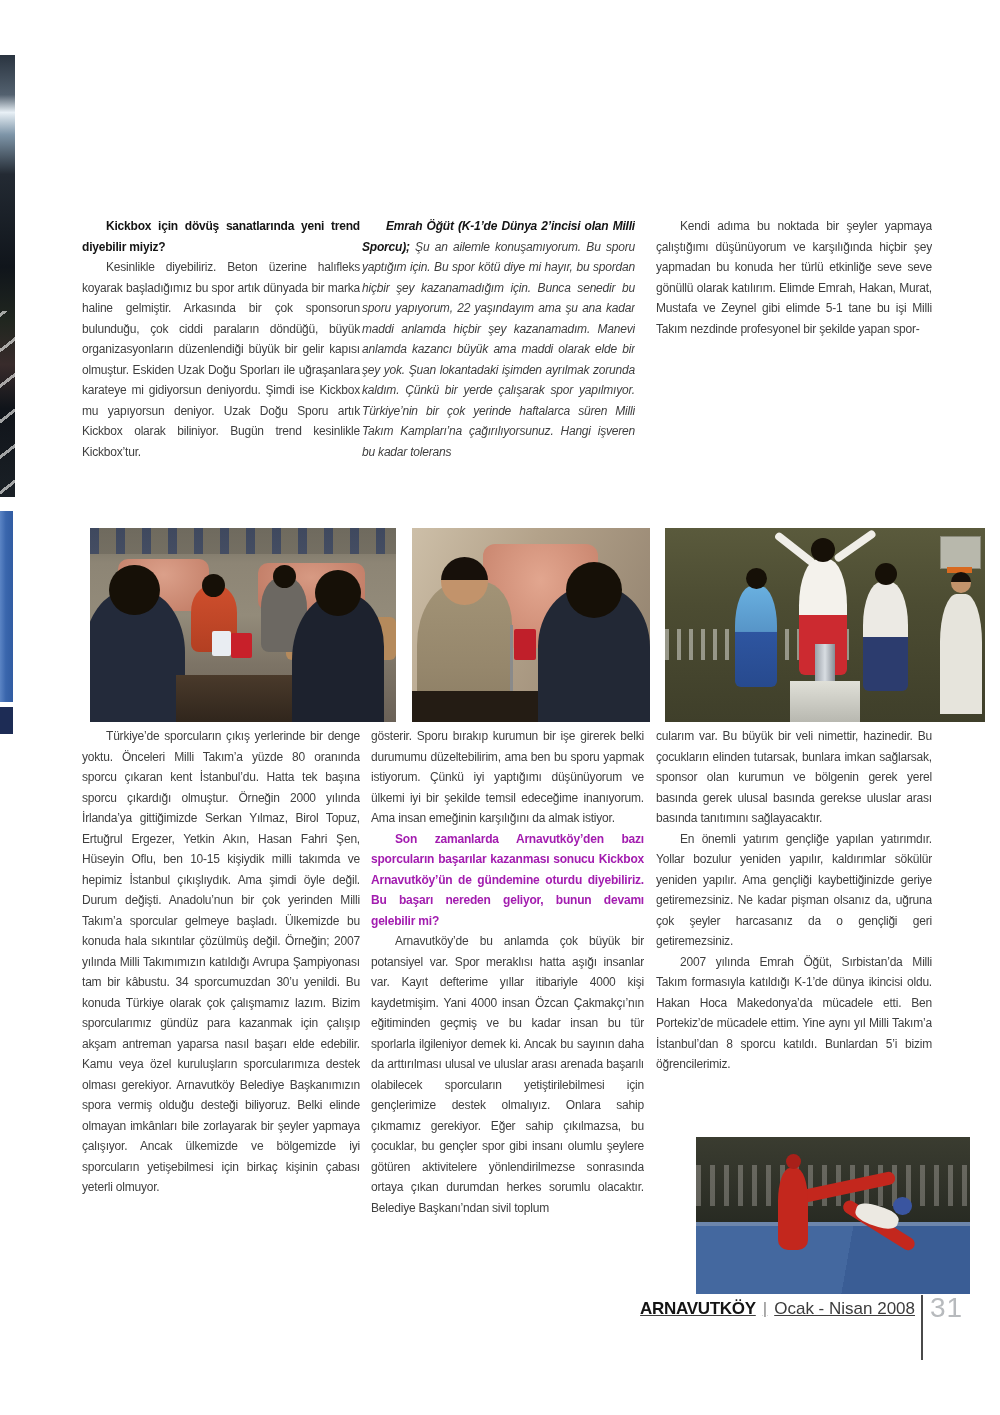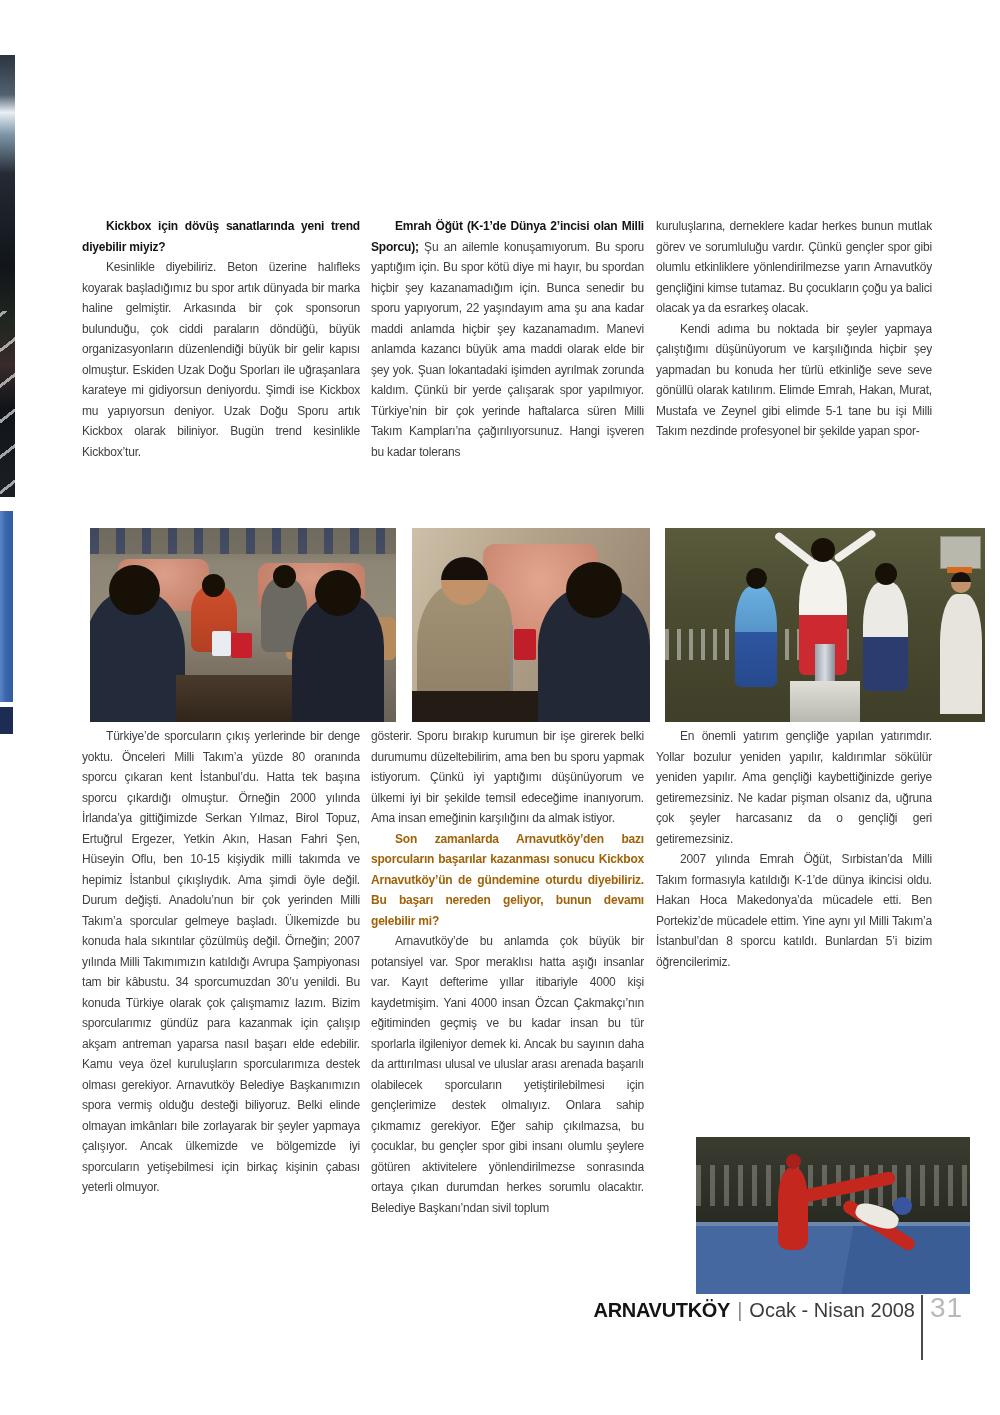--- a/index.html
+++ b/index.html
@@ -17,24 +17,24 @@
   .strip-blue{left:0;top:511px;width:13px;height:191px;
     background:linear-gradient(90deg,#5b84c4,#3a66ad 45%,#315ca2);}
   .strip-navy{left:0;top:707px;width:13px;height:27px;background:#1d2c55;}
 
   
   .col{position:absolute;text-align:justify;color:#3f3f3f;font-size:12px;line-height:20.5px;
        letter-spacing:-0.2px;overflow:hidden;}
   .col p{margin:0;}
   .indent{text-indent:24px;}
   .h{font-weight:bold;color:#141414;letter-spacing:-0.2px;}
-  .qbold{font-weight:bold;color:#a16207;}
+  .qbold{font-weight:bold;color:#a21caf;}
   .leadbold{color:#141414;}
   .c1t{left:82px;top:216px;width:278px;height:294px;}
-  .c2t{left:371px;top:216px;width:273px;height:294px;}
+  .c2t{left:362px;top:216px;width:273px;height:294px;font-style:italic;}
   .c3t{left:656px;top:216px;width:276px;height:294px;}
   .c1b{left:82px;top:726px;width:278px;height:566px;}
   .c2b{left:371px;top:726px;width:273px;height:566px;}
   .c3b{left:656px;top:726px;width:276px;height:388px;}
 
   
   .photo{position:absolute;overflow:hidden;}
   .photo div{position:absolute;}
   .head::before{content:"";position:absolute;left:25%;top:-18%;width:50%;height:0;
     padding-bottom:50%;background:#161007;border-radius:50%;}
@@ -97,21 +97,21 @@
   .ph4-mat{left:0;top:57%;width:100%;height:43%;
     background:linear-gradient(100deg,#44689f 0 55%,#3a5d95 55% 100%);}
   .ph4-kicker{left:30%;top:20%;width:11%;height:52%;background:#c3271d;border-radius:40% 40% 10px 10px;}
   .ph4-kicker::before{background:#a82019;}
   .ph4-leg{left:36%;top:28%;width:37%;height:8%;background:#c3271d;border-radius:8px;transform:rotate(-12deg);}
   .ph4-opp-torso{left:58%;top:44%;width:16%;height:13%;background:#ece9e2;border-radius:40%;transform:rotate(18deg);}
   .ph4-opp-legs{left:52%;top:52%;width:30%;height:8%;background:#c3271d;border-radius:8px;transform:rotate(32deg);}
   .ph4-opp-head{left:72%;top:38%;width:7%;height:12%;background:#3a55a0;border-radius:50%;}
 
   
-  .footer{position:absolute;right:85px;top:1299px;font-size:20px;color:#3c3c3c;white-space:nowrap;}
+  .footer{position:absolute;right:85px;top:1299px;font-size:17px;color:#3c3c3c;white-space:nowrap;text-decoration:underline;}
   .footer .mag{font-weight:bold;color:#141414;letter-spacing:-0.3px;}
   .footer .sep{color:#8a8a8a;font-weight:400;margin:0 7px;}
   .pagenum-rule{position:absolute;left:921px;top:1295px;width:2px;height:65px;background:#4a4a4a;}
   .pagenum{position:absolute;left:930px;top:1292px;font-size:28px;color:#b7babd;letter-spacing:1px;}
 </style>
 </head>
 <body>
 
 <div class="page">
 
@@ -122,21 +122,20 @@
   <section class="col c1t">
     <p class="h indent">Kickbox için dövüş sanatlarında yeni trend diyebilir miyiz?</p>
     <p class="indent">Kesinlikle diyebiliriz. Beton üzerine halıfleks koyarak başladığımız bu spor artık dünyada bir marka haline gelmiştir. Arkasında bir çok sponsorun bulunduğu, çok ciddi paraların döndüğü, büyük organizasyonların düzenlendiği büyük bir gelir kapısı olmuştur. Eskiden Uzak Doğu Sporları ile uğraşanlara karateye mi gidiyorsun deniyordu. Şimdi ise Kickbox mu yapıyorsun deniyor. Uzak Doğu Sporu artık Kickbox olarak biliniyor. Bugün trend kesinlikle Kickbox’tur.</p>
   </section>
 
   <section class="col c2t">
     <p class="indent"><b class="leadbold">Emrah Öğüt (K-1’de Dünya 2’incisi olan Milli Sporcu);</b> <span>Şu an ailemle konuşamıyorum. Bu sporu yaptığım için. Bu spor kötü diye mi hayır, bu spordan hiçbir şey kazanamadığım için. Bunca senedir bu sporu yapıyorum, 22 yaşındayım ama şu ana kadar maddi anlamda hiçbir şey kazanamadım. Manevi anlamda kazancı büyük ama maddi olarak elde bir şey yok. Şuan lokantadaki işimden ayrılmak zorunda kaldım. Çünkü bir yerde çalışarak spor yapılmıyor. Türkiye’nin bir çok yerinde haftalarca süren Milli Takım Kampları’na çağırılıyorsunuz. Hangi işveren bu kadar tolerans</span></p>
   </section>
 
   <section class="col c3t">
-    <p>kuruluşlarına, derneklere kadar herkes bunun mutlak görev ve sorumluluğu vardır. Çünkü gençler spor gibi olumlu etkinliklere yönlendirilmezse yarın Arnavutköy gençliğini kimse tutamaz. Bu çocukların çoğu ya balici olacak ya da esrarkeş olacak.</p>
     <p class="indent">Kendi adıma bu noktada bir şeyler yapmaya çalıştığımı düşünüyorum ve karşılığında hiçbir şey yapmadan bu konuda her türlü etkinliğe seve seve gönüllü olarak katılırım. Elimde Emrah, Hakan, Murat, Mustafa ve Zeynel gibi elimde 5-1 tane bu işi Milli Takım nezdinde profesyonel bir şekilde yapan spor-</p>
   </section>
 
   <figure class="photo photo1">
     <div class="ph1-banner"></div>
     <div class="ph1-curt1"></div>
     <div class="ph1-curt2"></div>
     <div class="ph1-bench"></div>
     <div class="ph1-man-left head"></div>
     <div class="ph1-man-vest head"></div>
@@ -174,20 +173,21 @@
     <p class="indent">Türkiye’de sporcuların çıkış yerlerinde bir denge yoktu. Önceleri Milli Takım’a yüzde 80 oranında sporcu çıkaran kent İstanbul’du. Hatta tek başına sporcu çıkardığı olmuştur. Örneğin 2000 yılında İrlanda’ya gittiğimizde Serkan Yılmaz, Birol Topuz, Ertuğrul Ergezer, Yetkin Akın, Hasan Fahri Şen, Hüseyin Oflu, ben 10-15 kişiydik milli takımda ve hepimiz İstanbul çıkışlıydık. Ama şimdi öyle değil. Durum değişti. Anadolu’nun bir çok yerinden Milli Takım’a sporcular gelmeye başladı. Ülkemizde bu konuda hala sıkıntılar çözülmüş değil. Örneğin; 2007 yılında Milli Takımımızın katıldığı Avrupa Şampiyonası tam bir kâbustu. 34 sporcumuzdan 30’u yenildi. Bu konuda Türkiye olarak çok çalışmamız lazım. Bizim sporcularımız gündüz para kazanmak için çalışıp akşam antreman yaparsa nasıl başarı elde edebilir. Kamu veya özel kuruluşların sporcularımıza destek olması gerekiyor. Arnavutköy Belediye Başkanımızın spora vermiş olduğu desteği biliyoruz. Belki elinde olmayan imkânları bile zorlayarak bir şeyler yapmaya çalışıyor. Ancak ülkemizde ve bölgemizde iyi sporcuların yetişebilmesi için birkaç kişinin çabası yeterli olmuyor.</p>
   </section>
 
   <section class="col c2b">
     <p>gösterir. Sporu bırakıp kurumun bir işe girerek belki durumumu düzeltebilirim, ama ben bu sporu yapmak istiyorum. Çünkü iyi yaptığımı düşünüyorum ve ülkemi iyi bir şekilde temsil edeceğime inanıyorum. Ama insan emeğinin karşılığını da almak istiyor.</p>
     <p class="qbold indent">Son zamanlarda Arnavutköy’den bazı sporcuların başarılar kazanması sonucu Kickbox Arnavutköy’ün de gündemine oturdu diyebiliriz. Bu başarı nereden geliyor, bunun devamı gelebilir mi?</p>
     <p class="indent">Arnavutköy’de bu anlamda çok büyük bir potansiyel var. Spor meraklısı hatta aşığı insanlar var. Kayıt defterime yıllar itibariyle 4000 kişi kaydetmişim. Yani 4000 insan Özcan Çakmakçı’nın eğitiminden geçmiş ve bu kadar insan bu tür sporlarla ilgileniyor demek ki. Ancak bu sayının daha da arttırılması ulusal ve uluslar arası arenada başarılı olabilecek sporcuların yetiştirilebilmesi için gençlerimize destek olmalıyız. Onlara sahip çıkmamız gerekiyor. Eğer sahip çıkılmazsa, bu çocuklar, bu gençler spor gibi insanı olumlu şeylere götüren aktivitelere yönlendirilmezse sonrasında ortaya çıkan durumdan herkes sorumlu olacaktır. Belediye Başkanı’ndan sivil toplum</p>
   </section>
 
   <section class="col c3b">
+    <p>cularım var. Bu büyük bir veli nimettir, hazinedir. Bu çocukların elinden tutarsak, bunlara imkan sağlarsak, sponsor olan kurumun ve bölgenin gerek yerel basında gerek ulusal basında gerekse uluslar arası basında tanıtımını sağlayacaktır.</p>
     <p class="indent">En önemli yatırım gençliğe yapılan yatırımdır. Yollar bozulur yeniden yapılır, kaldırımlar sökülür yeniden yapılır. Ama gençliği kaybettiğinizde geriye getiremezsiniz. Ne kadar pişman olsanız da, uğruna çok şeyler harcasanız da o gençliği geri getiremezsiniz.</p>
     <p class="indent">2007 yılında Emrah Öğüt, Sırbistan’da Milli Takım formasıyla katıldığı K-1’de dünya ikincisi oldu. Hakan Hoca Makedonya’da mücadele etti. Ben Portekiz’de mücadele ettim. Yine aynı yıl Milli Takım’a İstanbul’dan 8 sporcu katıldı. Bunlardan 5’i bizim öğrencilerimiz.</p>
   </section>
 
   <figure class="photo photo4">
     <div class="ph4-crowd"></div>
     <div class="ph4-matedge"></div>
     <div class="ph4-mat"></div>
     <div class="ph4-leg"></div>
     <div class="ph4-kicker head"></div>

